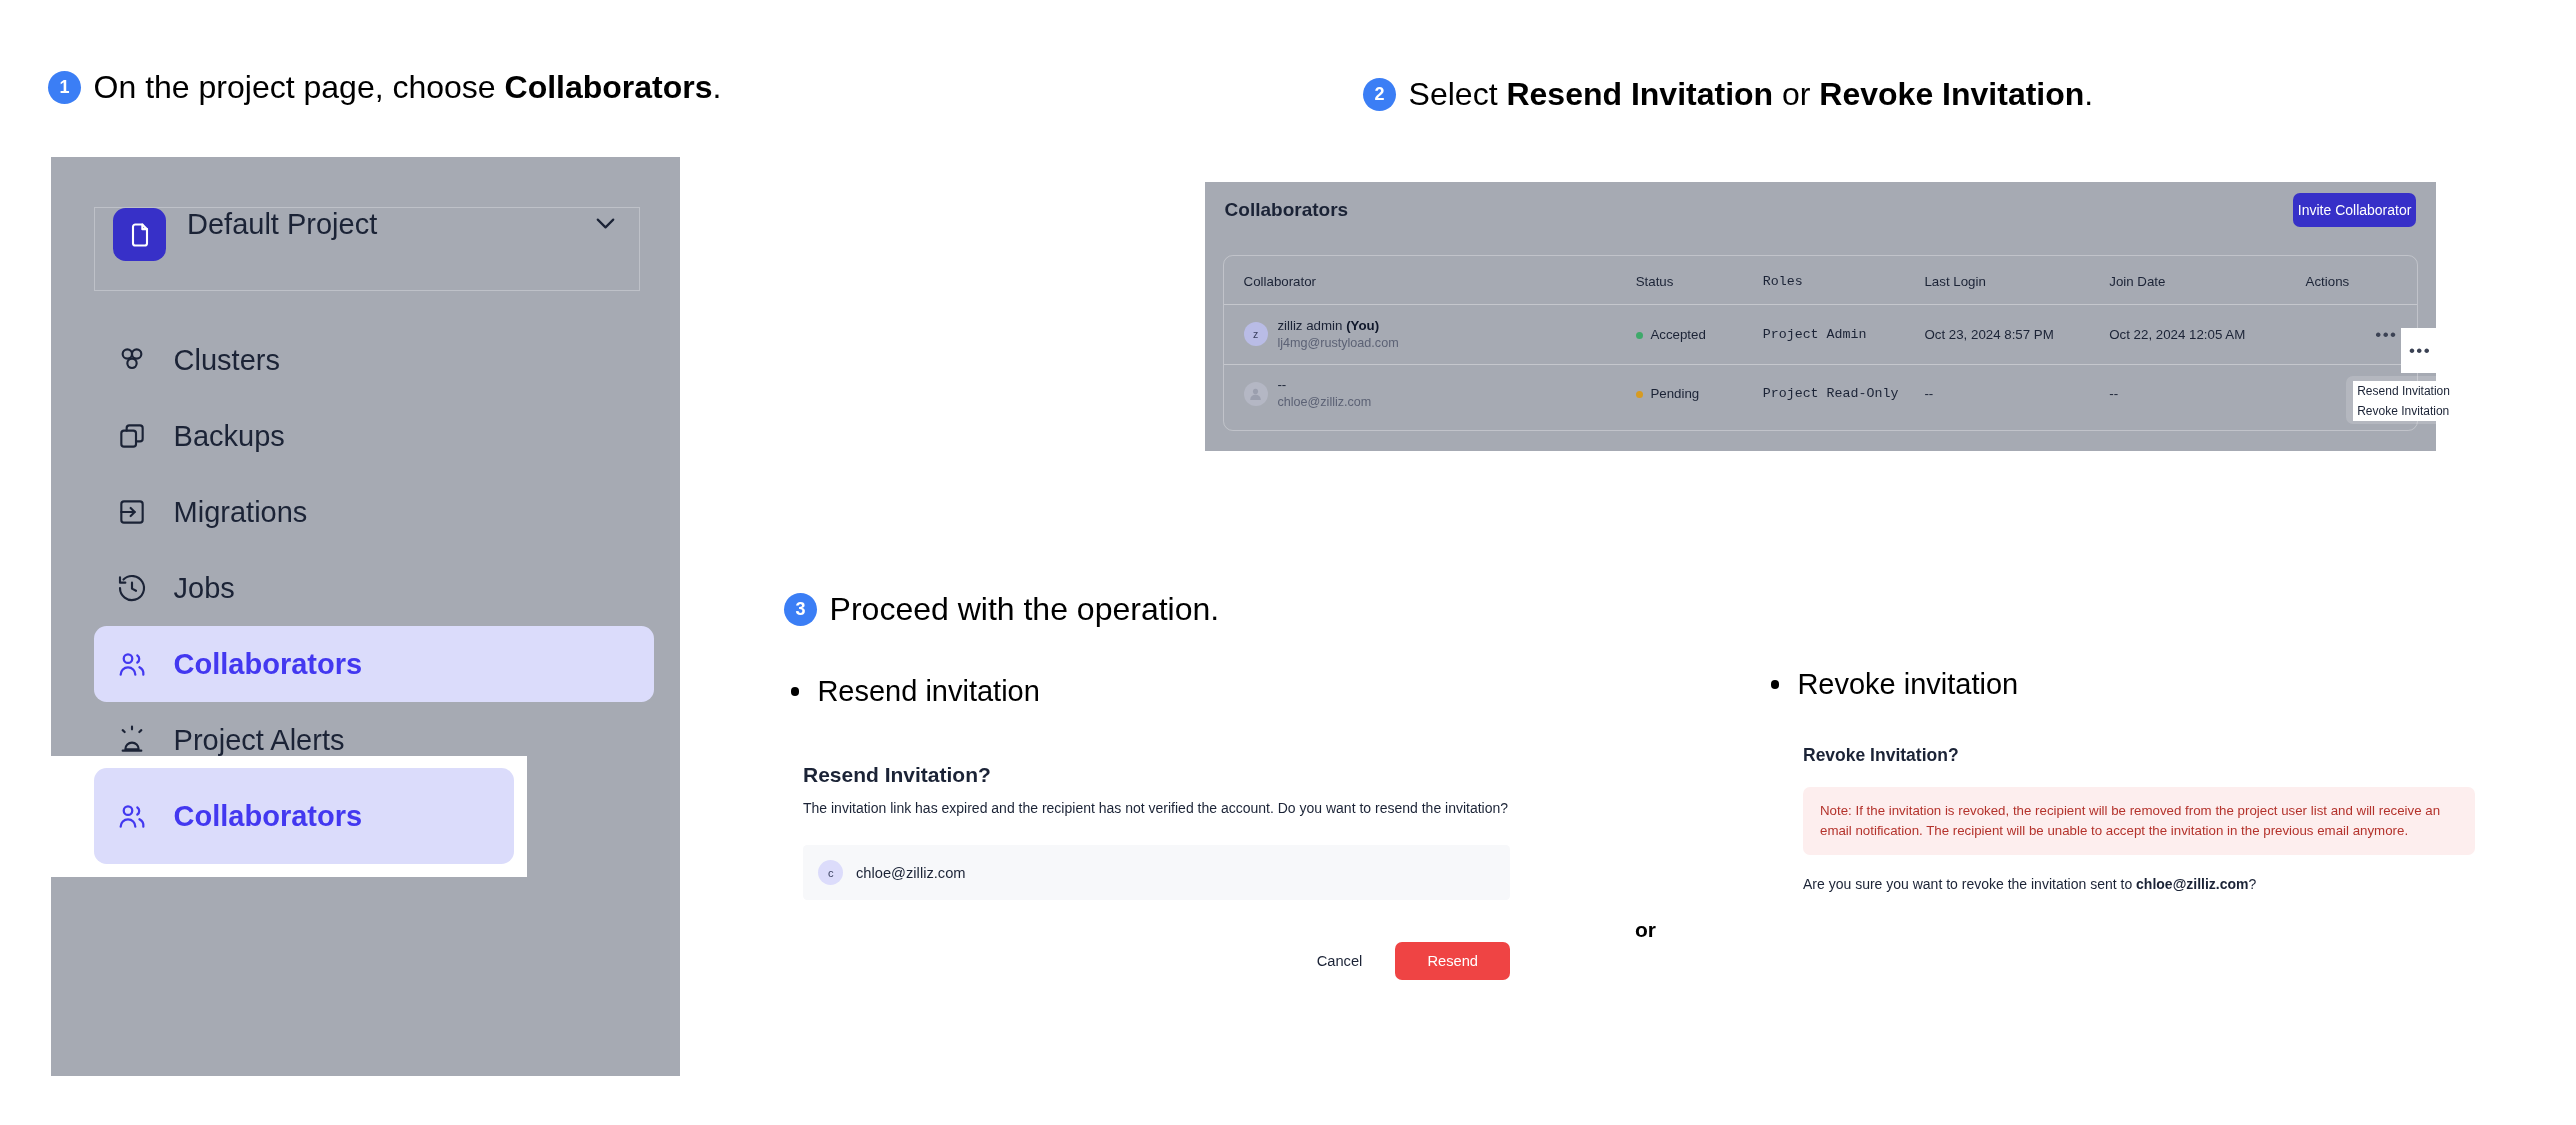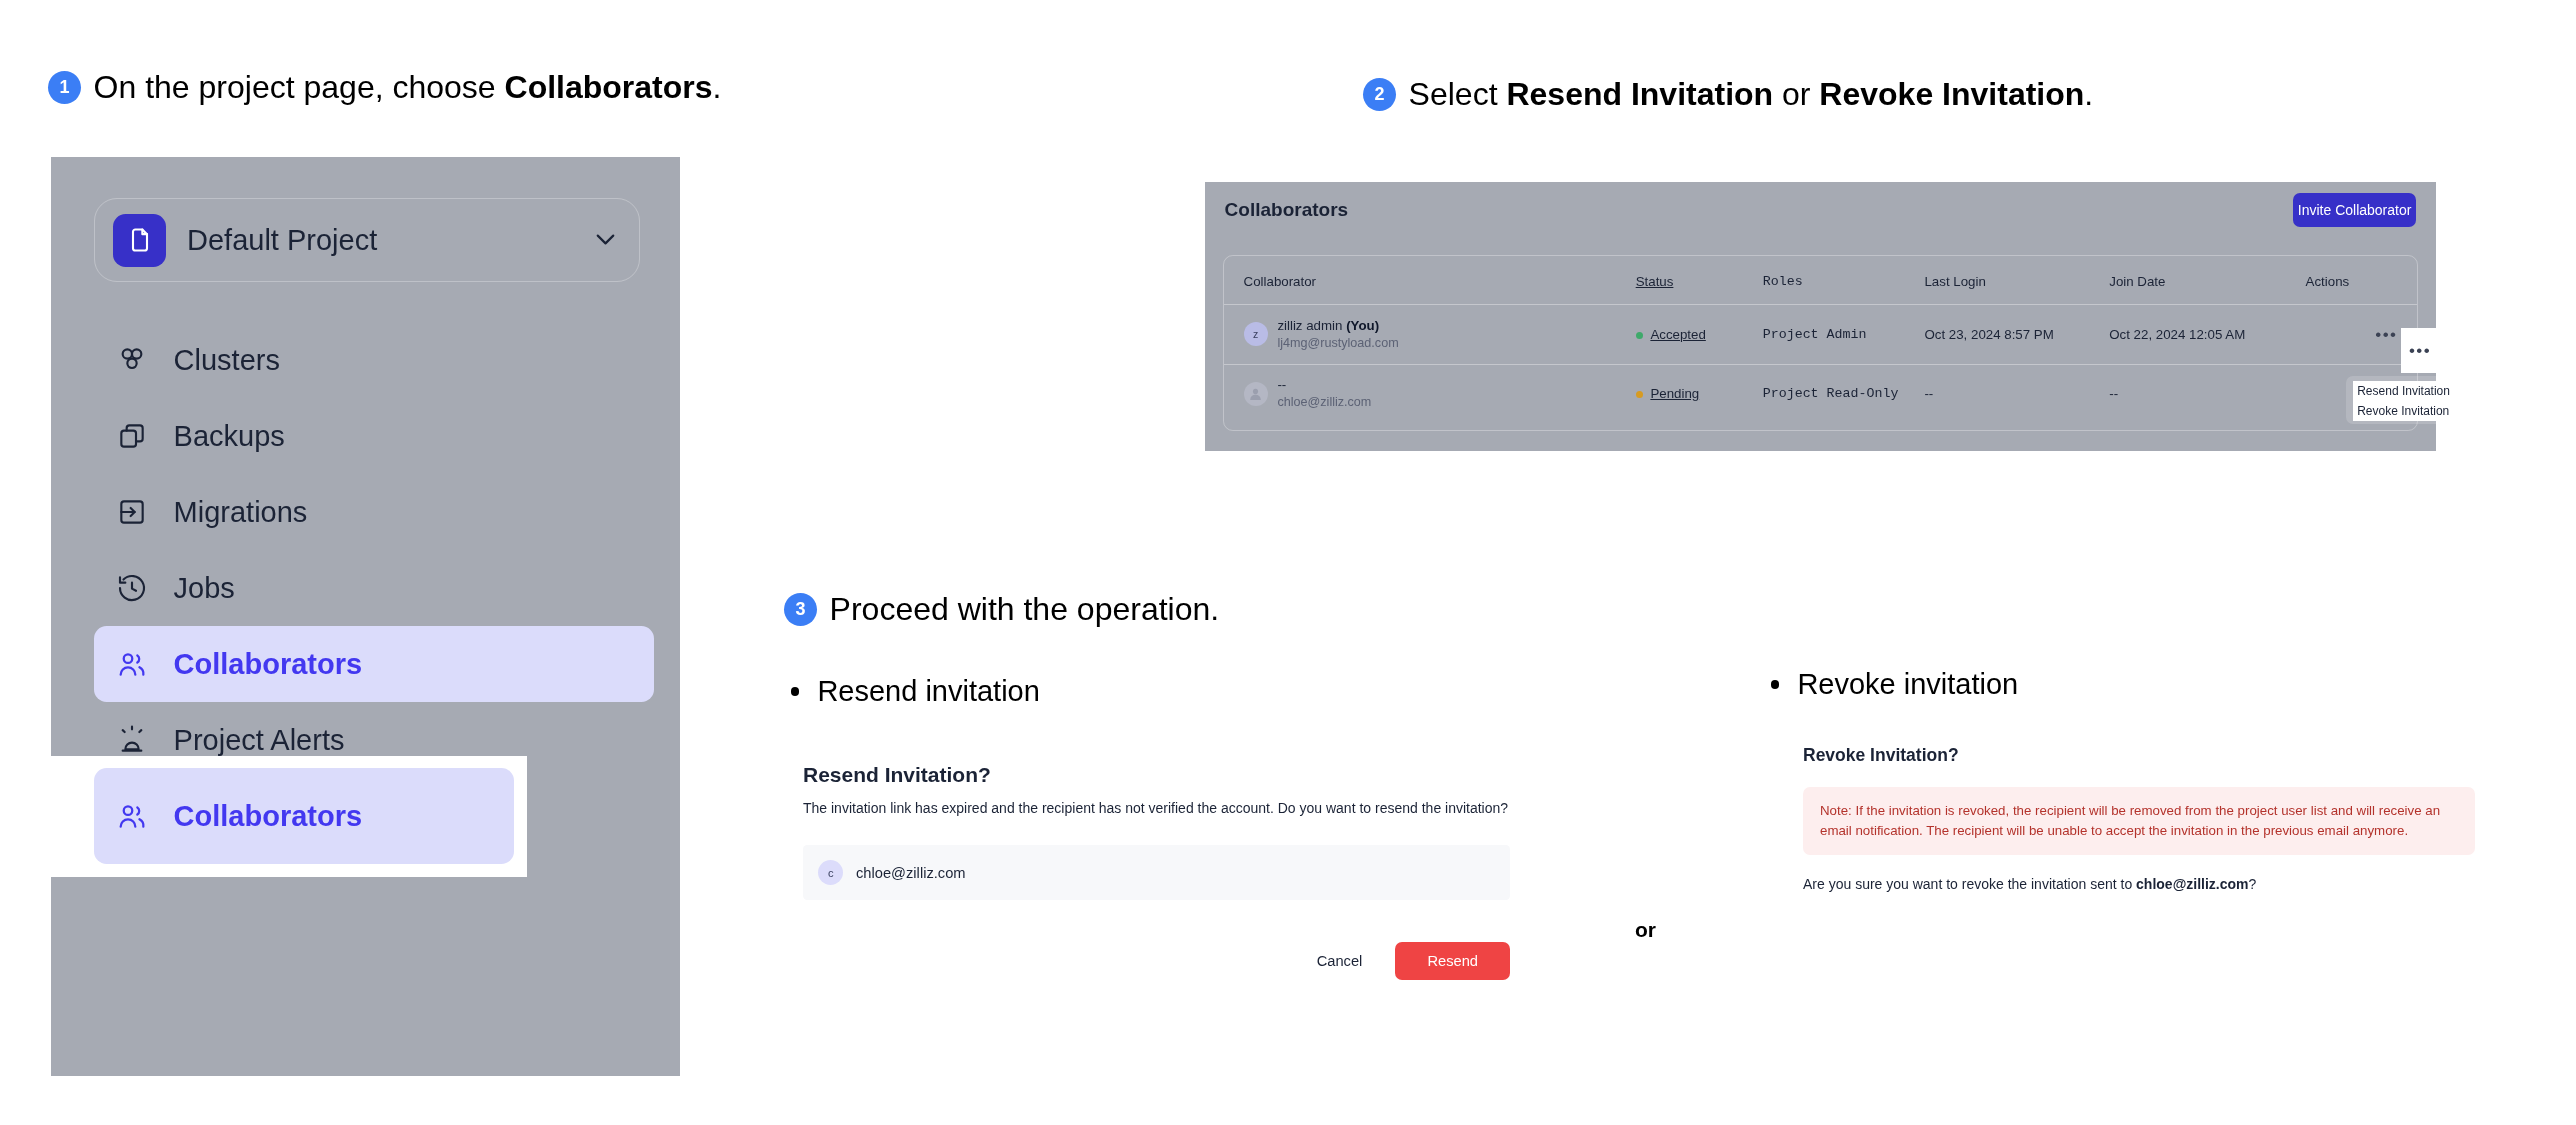--- a/index.html
+++ b/index.html
@@ -24,24 +24,24 @@
   }
   .step-text{font-size:32px;line-height:1.15;color:#000;white-space:nowrap;}
   .step-text b{font-weight:700;}
 
   
   #sidebar-shot{
     left:51px;top:157px;width:629px;height:919px;
     background:#a6aab3;
   }
   .proj-card{
-    position:absolute;left:43px;top:41px;width:546px;height:84px;
+    position:absolute;left:43px;top:50px;width:546px;height:84px;
     border:0.7px solid rgba(255,255,255,.28);
-    border-radius:23px;
-    display:flex;align-items:center;padding:0 18px;box-sizing:border-box;
+    border-radius:0;
+    display:flex;align-items:flex-start;padding:0 18px;box-sizing:border-box;
   }
   .proj-icon{
     width:53px;height:53px;border-radius:12.6px;background:#3730c8;
     display:flex;align-items:center;justify-content:center;flex:none;
   }
   .proj-name{font-size:29px;color:#1b2336;margin-left:21px;flex:1;}
   .chev{flex:none;}
 
   .nav-list{position:absolute;left:43px;top:165px;width:560px;}
   .nav-item{
@@ -80,21 +80,21 @@
   .tbl th{
     font-size:13.3px;font-weight:400;color:#1b2336;text-align:left;
     padding:18px 0 15.4px 0;border-bottom:0.7px solid rgba(255,255,255,.35);
   }
   .tbl td{
     font-size:13.3px;color:#1b2336;padding:12.6px 0;
     border-bottom:0.7px solid rgba(255,255,255,.35);vertical-align:middle;
   }
   .tbl tr:last-child td{border-bottom:none;}
   .c-collab{width:34%;padding-left:19.6px !important;}
-  .c-status{width:11%;text-decoration:underline;}
+  .c-status{width:11%;}
   .c-roles{width:14%;font-family:Liberation Mono, monospace;}
   .c-login{width:16%;}
   .c-join{width:17%;}
   .c-actions{width:8%;text-align:right;padding-right:19.6px !important;}
   .user{display:flex;align-items:center;gap:9.8px;}
   .avatar{
     width:24px;height:24px;border-radius:50%;background:#b9bce6;flex:none;
     display:flex;align-items:center;justify-content:center;
     font-size:10.5px;color:#3a4060;
   }

